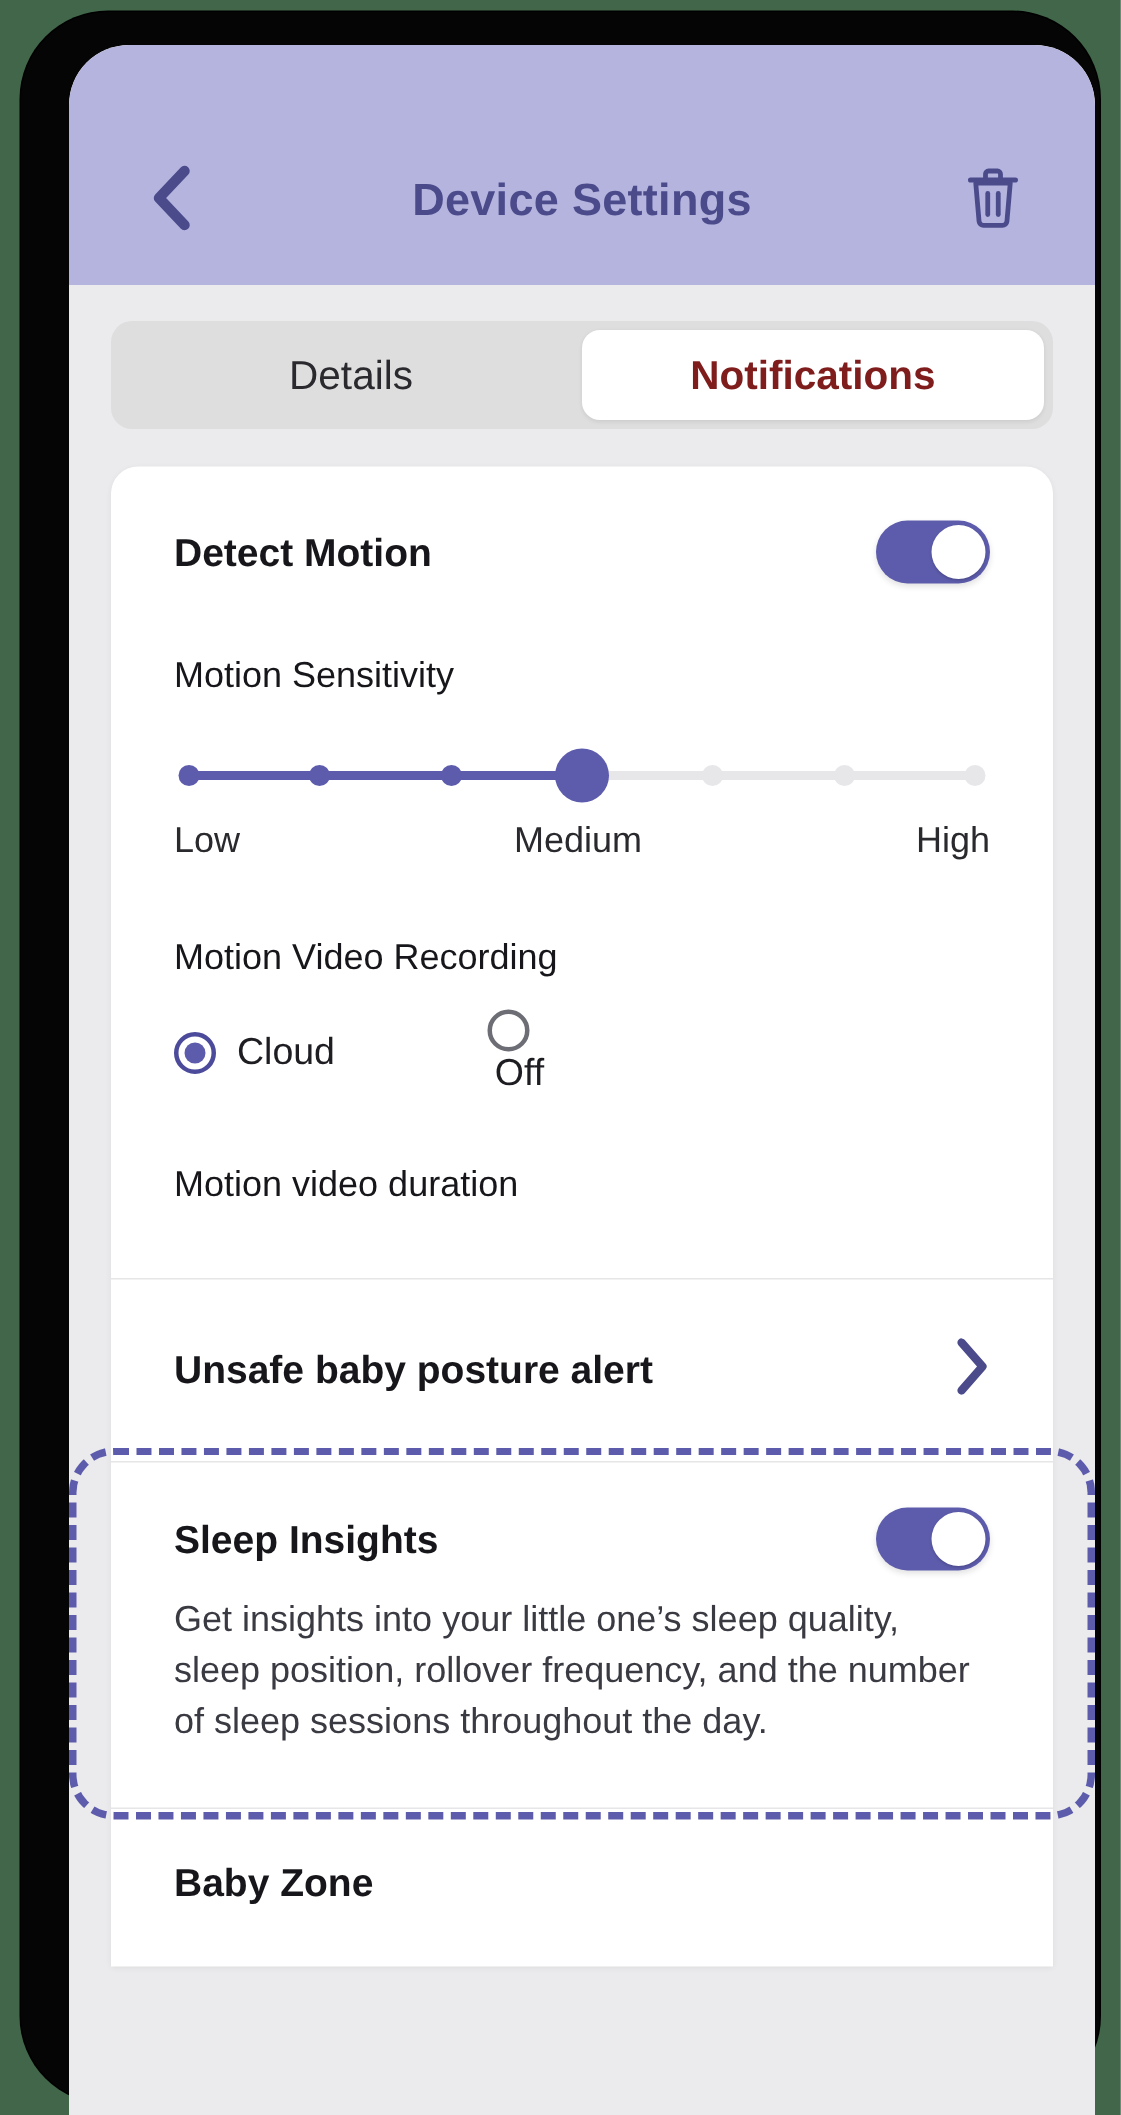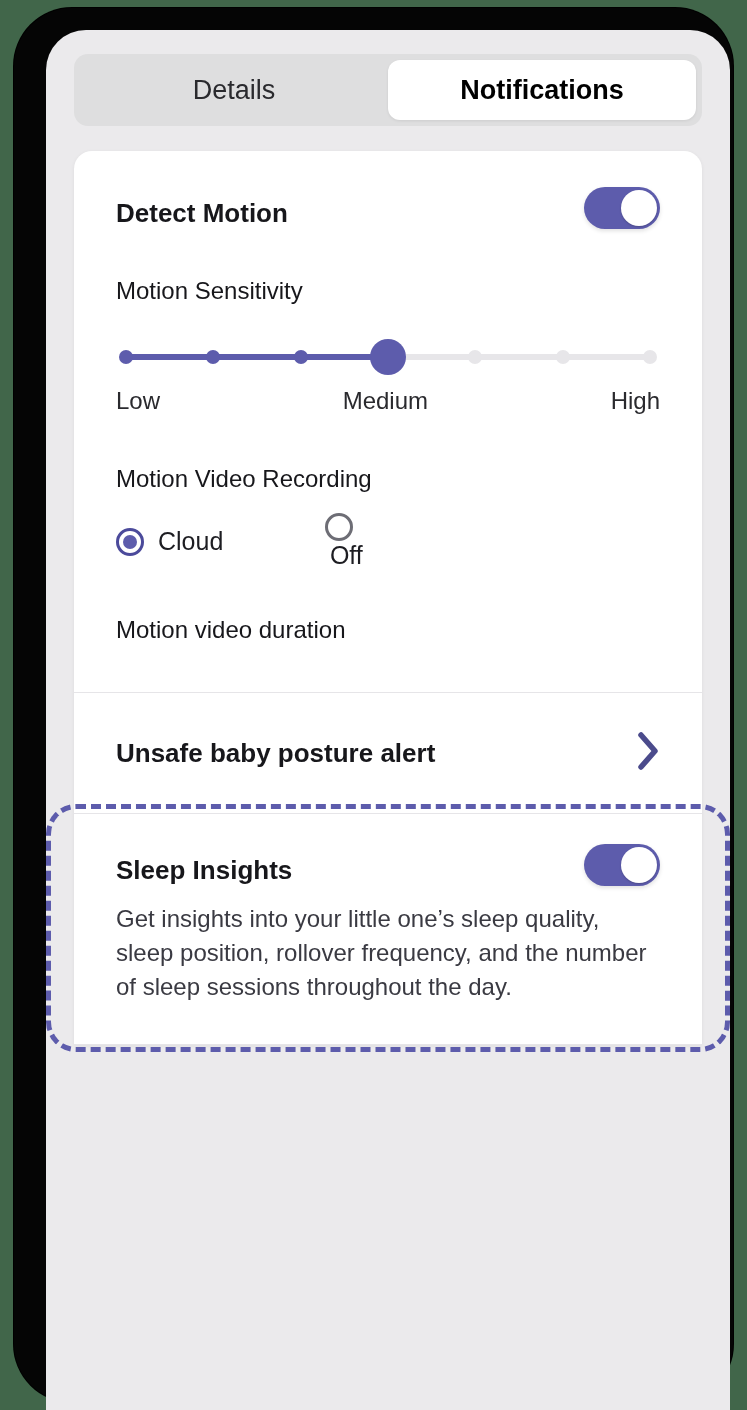--- a/index.html
+++ b/index.html
@@ -103,41 +103,41 @@
     align-items: center;
     justify-content: center;
     font-size: 27px;
     color: #2a2a2e;
     border-radius: 12px;
     cursor: pointer;
     white-space: nowrap;
   }
   .tab.active {
     background: #ffffff;
-    color: #000000;
+    color: #7f1d1d;
     font-weight: bold;
     box-shadow: 0 1px 3px rgba(0,0,0,0.08);
   }
 
   
   #card {
     margin: 25px 28px 0 28px;
     background: #ffffff;
     border-radius: 18px 18px 0 0;
     box-shadow: 0 1px 4px rgba(0,0,0,0.06);
     overflow: visible;
     position: relative;
   }
   .section {
     padding: 0 42px;
   }
 
   .row {
     display: flex;
-    align-items: flex-end;
+    align-items: center;
     justify-content: space-between;
   }
 
   .row-title {
     font-size: 26px;
     font-weight: bold;
     color: #17171b;
   }
 
   .subhead {
@@ -303,20 +303,47 @@
     padding: 34px 42px 40px 42px;
     overflow: hidden;
   }
 </style>
 </head>
 <body>
 
 <div id="bezel">
   <div id="screen">
 
+    <div id="header">
+      <div id="header-inner">
+
+        <div id="back-button">
+          <span>
+            <svg width="30" height="46" viewBox="0 0 30 46" fill="none">
+              <path d="M24 5 L7 23 L24 41" stroke="#4b4b8c" stroke-width="7" stroke-linecap="round" stroke-linejoin="round"></path>
+            </svg>
+          </span>
+        </div>
+
+        <div id="page-title">Device Settings</div>
+
+        <div id="delete-button">
+          <span>
+            <svg width="42" height="46" viewBox="0 0 42 46" fill="none">
+              <path d="M6 11 H36" stroke="#4b4b8c" stroke-width="3.4" stroke-linecap="round"></path>
+              <path d="M16 11 V7 a2 2 0 0 1 2-2 h6 a2 2 0 0 1 2 2 v4" stroke="#4b4b8c" stroke-width="3.2" stroke-linejoin="round"></path>
+              <path d="M9.5 13 h23 l-2.2 25.5 a3 3 0 0 1 -3 2.7 h-12.6 a3 3 0 0 1 -3 -2.7 Z" stroke="#4b4b8c" stroke-width="3.2" stroke-linejoin="round"></path>
+              <path d="M17.5 20 V34" stroke="#4b4b8c" stroke-width="3.2" stroke-linecap="round"></path>
+              <path d="M24.5 20 V34" stroke="#4b4b8c" stroke-width="3.2" stroke-linecap="round"></path>
+            </svg>
+          </span>
+        </div>
+
+      </div>
+    </div>
 
     <div id="tabbar">
       <div class="tab">Details</div>
       <div class="tab active">Notifications</div>
     </div>
 
     <div id="card">
 
       <div class="section" style="padding-top:36px;">
         <div class="row">
@@ -394,17 +421,20 @@
           <div class="row-title">Sleep Insights</div>
           <div class="toggle">
             <div class="knob"></div>
           </div>
         </div>
         <div id="sleep-desc">Get insights into your little one’s sleep quality, sleep position, rollover frequency, and the number of sleep sessions throughout the day.</div>
       </div>
 
       <div class="divider"></div>
 
+      <div id="baby-zone-row">
+        <div class="row-title">Baby Zone</div>
+      </div>
 
     </div>
 
   </div>
 </div>
 
 </body></html>

